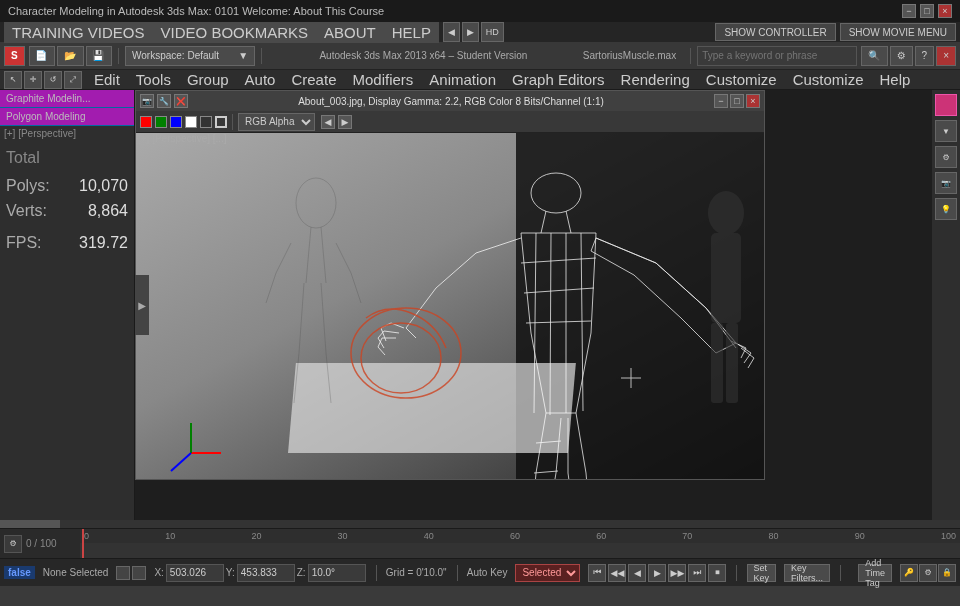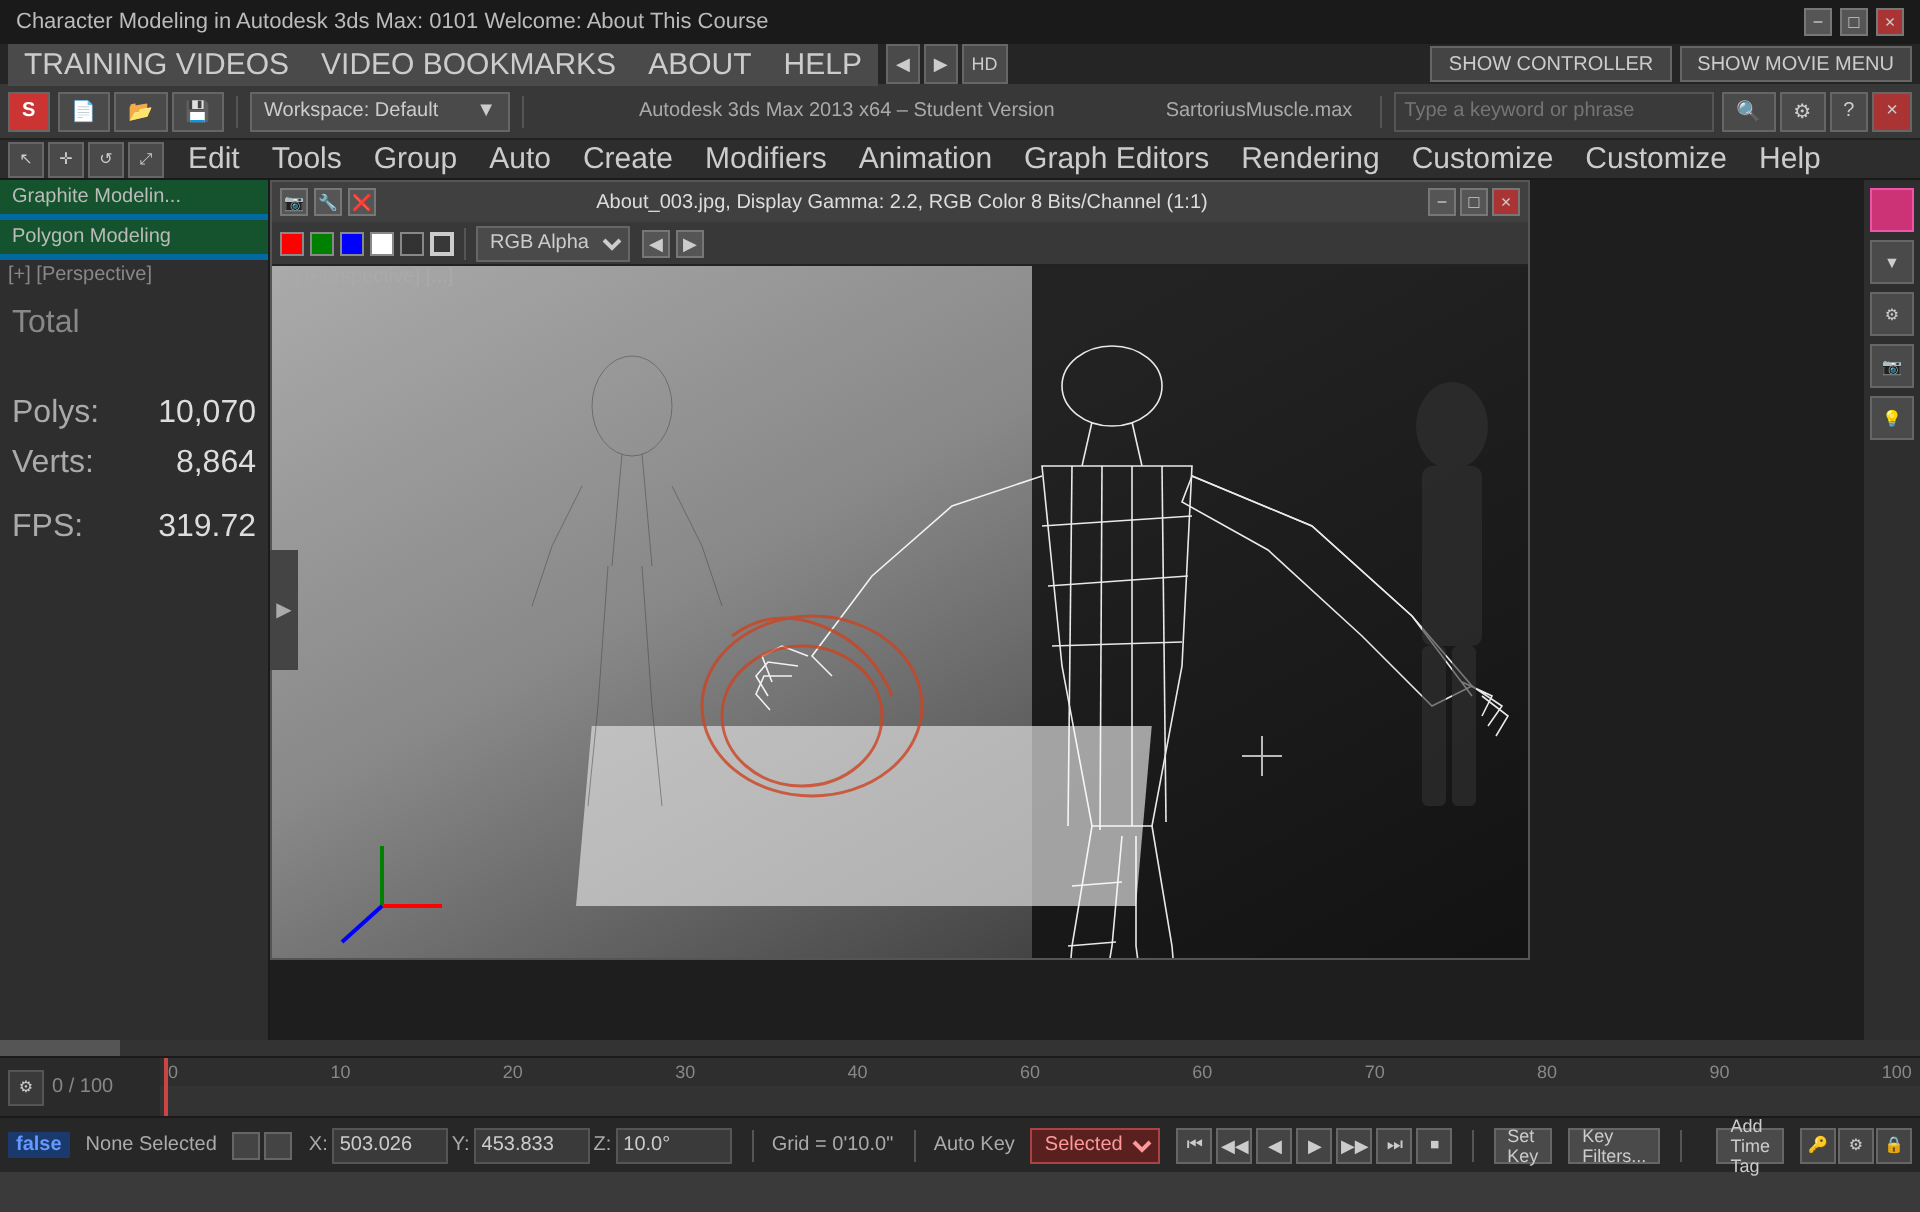--- a/index.html
+++ b/index.html
@@ -91,25 +91,25 @@
 
     
     .left-sidebar {
       width: 135px;
       background: #2e2e2e;
       border-right: 1px solid #1a1a1a;
       display: flex;
       flex-direction: column;
     }
     .sidebar-header {
-      background: #14532d;
+      background: #a21caf;
       padding: 3px 6px;
       font-size: 10px;
       color: #bbb;
-      border-bottom: 3px solid #0369a1;
+      border-bottom: 1px solid #0369a1;
     }
     .sidebar-stats {
       padding: 4px 6px;
       font-size: 16px;
       color: #aaa;
       line-height: 1.6;
     }
 
     
     .viewport-container {
@@ -408,21 +408,21 @@
   <div class="left-sidebar">
     <div class="sidebar-header">Graphite Modelin...</div>
     <div class="sidebar-header">Polygon Modeling</div>
     <div style="padding:2px 4px;font-size:10px;color:#888;">
       [+] [Perspective]
     </div>
     <div class="sidebar-stats">
       <div style="display:flex;justify-content:space-between;">
         <span style="color:#888;">Total</span>
       </div>
-      <div style="display:flex;justify-content:space-between;margin-top:19px;">
+      <div style="display:flex;justify-content:space-between;margin-top:2px;">
         <span>Polys:</span>
         <span style="color:#ddd;">10,070</span>
       </div>
       <div style="display:flex;justify-content:space-between;">
         <span>Verts:</span>
         <span style="color:#ddd;">8,864</span>
       </div>
       <div style="display:flex;justify-content:space-between;margin-top:6px;">
         <span>FPS:</span>
         <span style="color:#ddd;">319.72</span>

